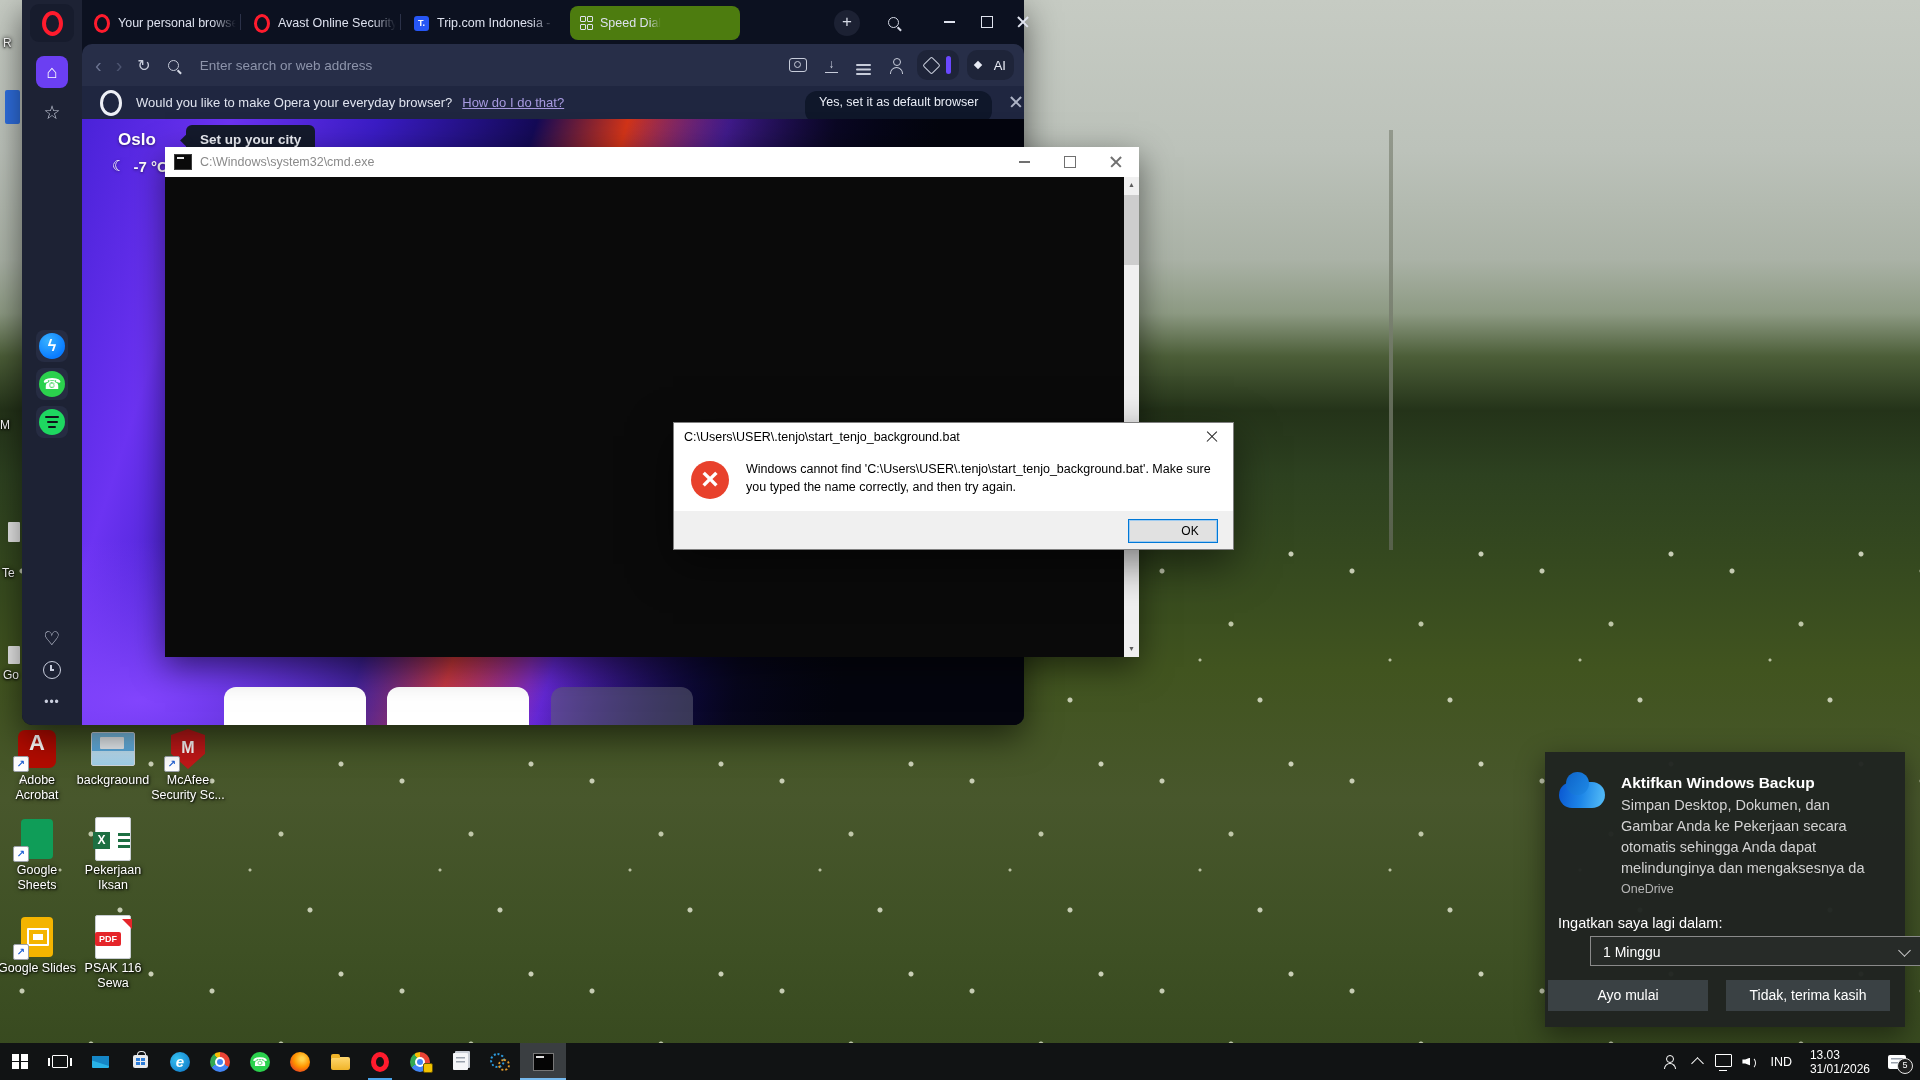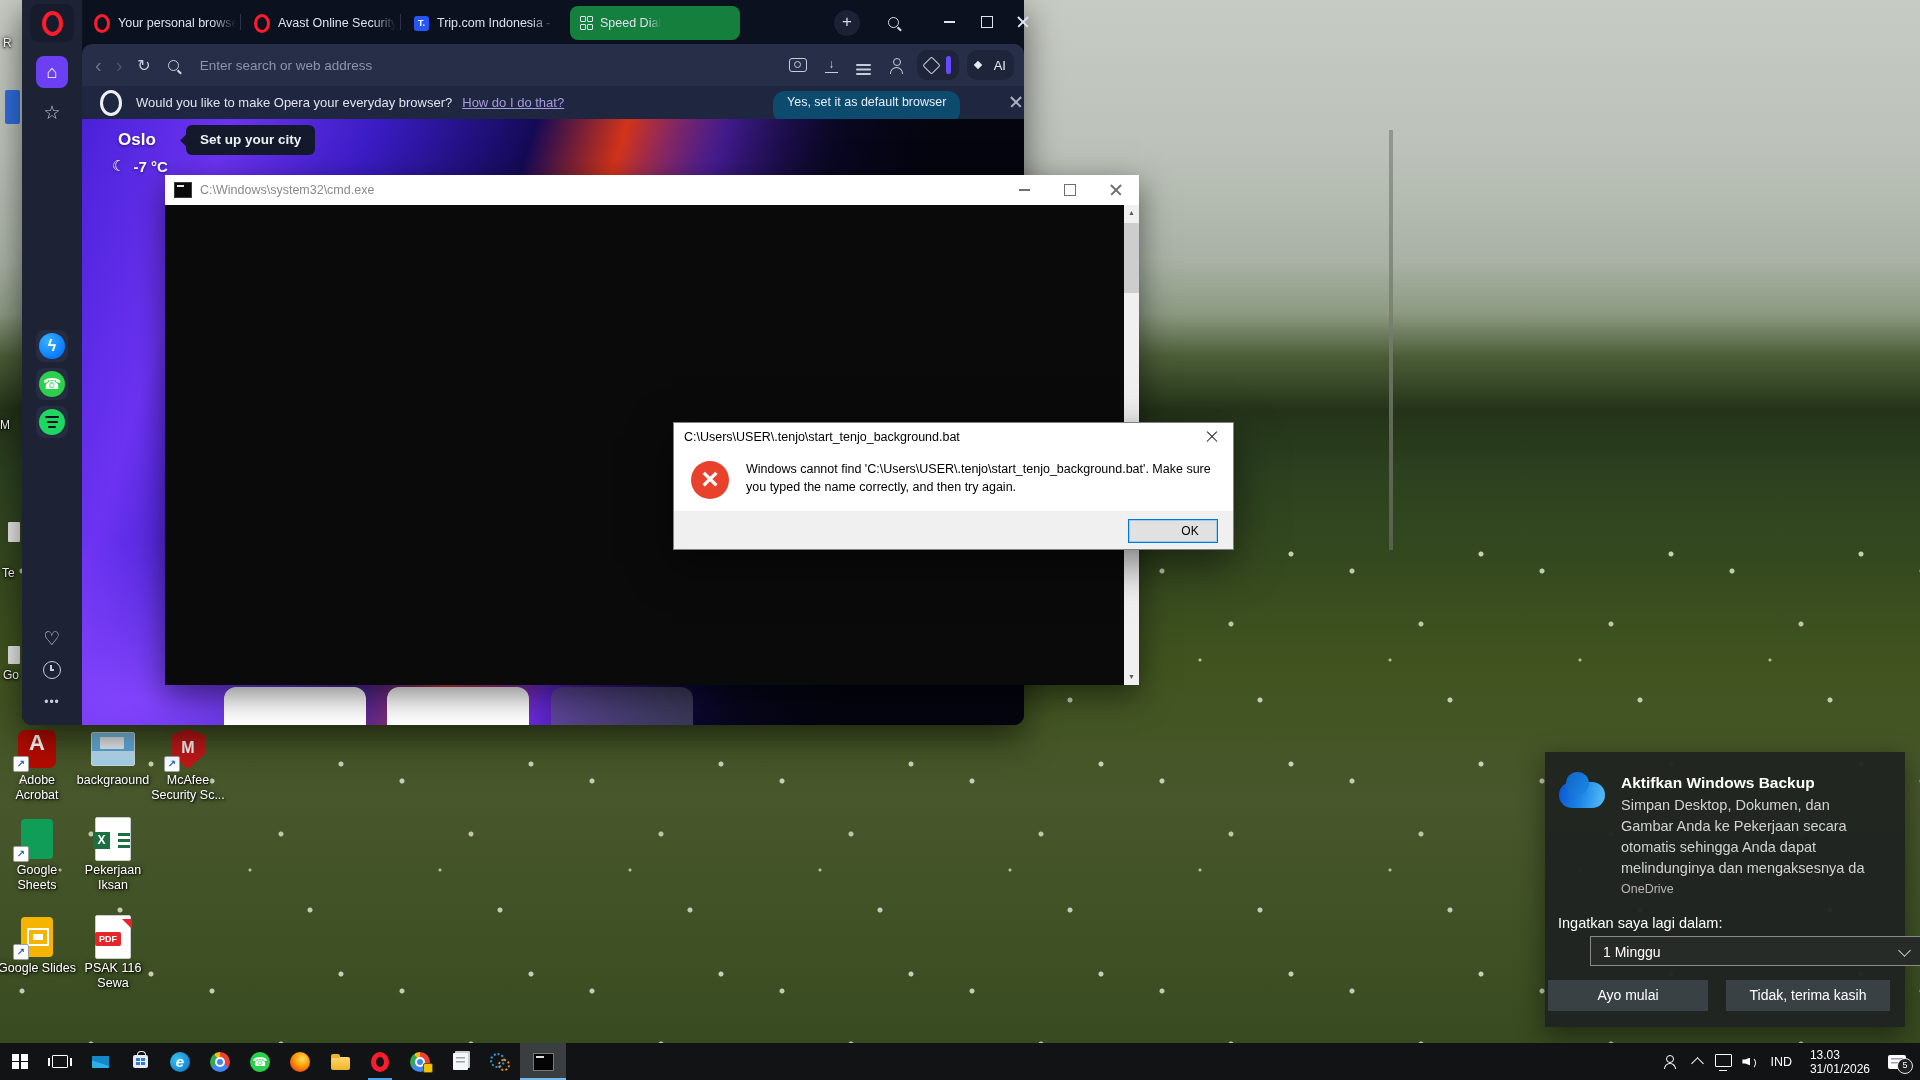--- a/index.html
+++ b/index.html
@@ -69,21 +69,21 @@
   .spot i{display:block;height:2.5px;background:#10131a;border-radius:2px;}
   .clockicon{position:relative;width:16px;height:16px;border:1.6px solid #c9cedd;border-radius:50%;}
   .clockicon:before{content:'';position:absolute;left:6px;top:3px;width:1.6px;height:5px;background:#c9cedd;}
   .clockicon:after{content:'';position:absolute;left:6px;top:7px;width:4px;height:1.6px;background:#c9cedd;}
   
   .o-tabs{position:absolute;left:60px;top:0;width:942px;height:44px;}
   .tab{position:absolute;top:6px;height:34px;display:flex;align-items:center;gap:8px;padding:0 10px;
     color:#dde1ee;font-size:12.5px;white-space:nowrap;overflow:hidden;cursor:pointer;border-radius:8px;}
   .tab .ttl{overflow:hidden;max-width:118px;
     -webkit-mask-image:linear-gradient(90deg,#000 80%,transparent);mask-image:linear-gradient(90deg,#000 80%,transparent);}
-  .tab-active{background:#15803d;text-align:right;}
+  .tab-active{background:#4d7c0f;text-align:right;}
   .tdiv{position:absolute;top:14px;width:1px;height:16px;background:#2b3148;}
   .fav-o{width:10px;height:13px;border:3px solid #ff1b2d;border-radius:50%;flex:none;}
   .fav-trip{width:15px;height:15px;background:#2656f5;border-radius:3px;color:#fff;font-size:9px;font-weight:700;
     display:flex;align-items:center;justify-content:center;flex:none;}
   .sdgrid{display:grid;grid-template-columns:5px 5px;grid-gap:2px;flex:none;}
   .sdgrid i{width:4px;height:4px;border:1px solid #dfe3ee;border-radius:1px;}
   .newtab{position:absolute;left:752px;top:10px;width:26px;height:26px;border-radius:50%;background:#1c2133;
     color:#d6dae6;font-size:17px;line-height:24px;text-align:center;cursor:pointer;}
   .lens{position:relative;width:9px;height:9px;border:1.6px solid #d6dae6;border-radius:50%;}
   .lens:after{content:'';position:absolute;right:-4px;bottom:-3px;width:5px;height:1.6px;background:#d6dae6;transform:rotate(45deg);}
@@ -110,21 +110,21 @@
   .pillgroup{display:flex;align-items:center;background:#1e2439;border-radius:10px;height:30px;padding:0 8px;margin:0 4px;gap:8px;cursor:pointer;}
   .cube{width:11px;height:11px;border:1.6px solid #c7ccda;transform:rotate(45deg);border-radius:2px;}
   .vpill{width:5px;height:18px;background:#6a48ff;border-radius:3px;}
   .ai-star{width:6px;height:6px;background:#e8ebf5;transform:rotate(45deg);margin-right:5px;}
   .ai-label{color:#e8ebf5;font-size:13px;}
   
   .o-banner{position:absolute;left:60px;top:86px;width:942px;height:33px;background:#1f2640;
     display:flex;align-items:center;color:#dfe3ee;font-size:13px;}
   .ban-ring{width:16px;height:20px;border:3px solid #eef0f6;border-radius:50%;margin:0 14px 0 18px;flex:none;}
   .ban-link{color:#a79ae0;text-decoration:underline;margin-left:10px;cursor:pointer;}
-  .ban-btn{position:absolute;left:691px;top:5px;height:32px;padding:0 14px;background:#0c4a6e;border-radius:12px;
+  .ban-btn{position:absolute;left:723px;top:5px;height:32px;padding:0 14px;background:#0f172a;border-radius:12px;
     color:#e8ecf5;font-size:12.5px;line-height:23px;cursor:pointer;}
   .ban-x{position:absolute;left:928px;top:10px;cursor:pointer;}
   .ban-x:before,.ban-x:after{background:#aeb4c6;}
   
   .o-content{position:absolute;left:60px;top:119px;width:942px;height:606px;overflow:hidden;border-radius:0 0 10px 0;
     background:
       radial-gradient(ellipse 620px 260px at 6% 96%, rgba(133,70,255,.95) 0%, rgba(133,70,255,0) 62%),
       linear-gradient(100deg, rgba(4,5,15,0) 52%, rgba(4,5,15,.85) 72%, #04050e 82%),
       linear-gradient(108deg,#4a22d8 0%,#6c33f2 13%,#3a1cc4 26%,#140a56 40%,#d23418 48%,#6a2ae0 57%,#1c0f80 70%,#090728 86%,#04040f 100%);}
   .weather-city{position:absolute;left:36px;top:11px;color:#fff;font-size:17px;font-weight:700;text-shadow:0 1px 3px rgba(0,0,0,.5);}
@@ -132,21 +132,21 @@
     color:#f0f2f8;font-size:13.5px;font-weight:700;line-height:30px;}
   .weather-tip:before{content:'';position:absolute;left:-4px;top:11px;width:9px;height:9px;background:#141a2c;transform:rotate(45deg);}
   .weather-temp{position:absolute;left:30px;top:38px;color:#fff;font-size:15px;font-weight:700;display:flex;gap:8px;align-items:center;
     text-shadow:0 1px 3px rgba(0,0,0,.5);}
   .tile{position:absolute;top:568px;width:142px;height:58px;background:#fff;border-radius:12px;
     display:flex;align-items:flex-end;justify-content:center;padding-bottom:6px;cursor:pointer;}
   .tile-agoda{color:#3d3d3d;font-weight:700;font-size:19px;letter-spacing:.5px;}
   .tile-trip{color:#2a59f7;font-weight:700;font-size:18px;}
   .tile-ghost{background:rgba(96,96,118,.55);}
   
-  .cmd{left:165px;top:175px;width:974px;height:510px;box-shadow:0 10px 30px rgba(0,0,0,.5);background:#15803d;text-decoration:underline;}
+  .cmd{left:165px;top:147px;width:974px;height:510px;box-shadow:0 10px 30px rgba(0,0,0,.5);background:#15803d;text-decoration:underline;}
   .cmd-title{position:absolute;left:0;top:0;width:974px;height:30px;background:#fff;display:flex;align-items:center;}
   .cmd-ic{position:relative;width:16px;height:14px;background:#0a0a0a;border:1px solid #3c3c3c;margin:0 8px 0 9px;}
   .cmd-ic:before{content:'';position:absolute;left:2px;top:2px;width:7px;height:2px;background:#e8e8e8;}
   .cmd-title-text{color:#8a8a8a;font-size:12.5px;}
   .cmd-btn{position:absolute;top:0;width:46px;height:30px;display:flex;align-items:center;justify-content:center;cursor:pointer;}
   .cmd-btn .glyph-min{background:#707070;}
   .cmd-btn .glyph-max{border-color:#707070;}
   .cmd-btn .glyph-x:before,.cmd-btn .glyph-x:after{background:#707070;}
   .cmd-body{position:absolute;left:0;top:30px;width:959px;height:480px;background:#0a0a0a;}
   .cmd-scroll{position:absolute;right:0;top:30px;width:15px;height:480px;background:#f0f0f0;}

